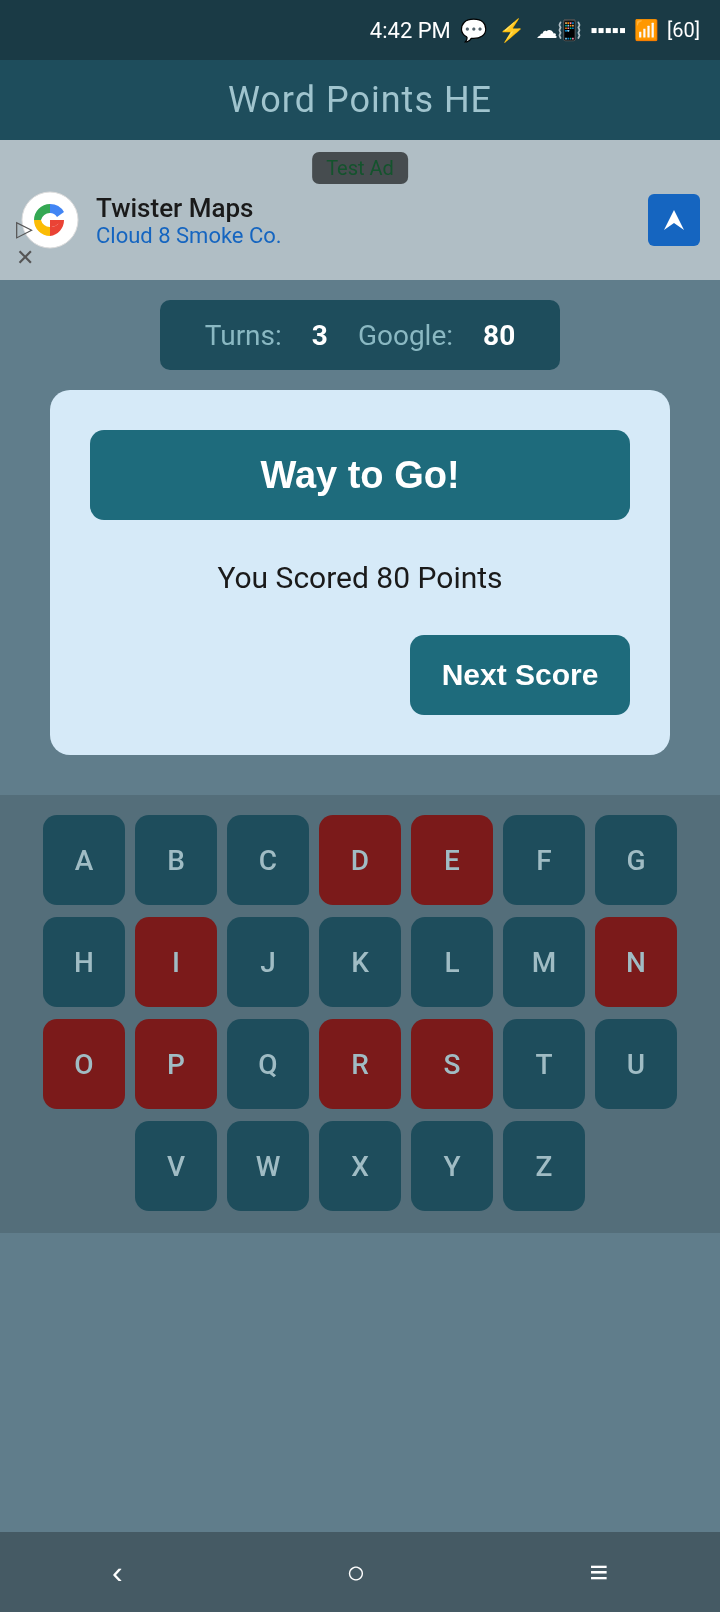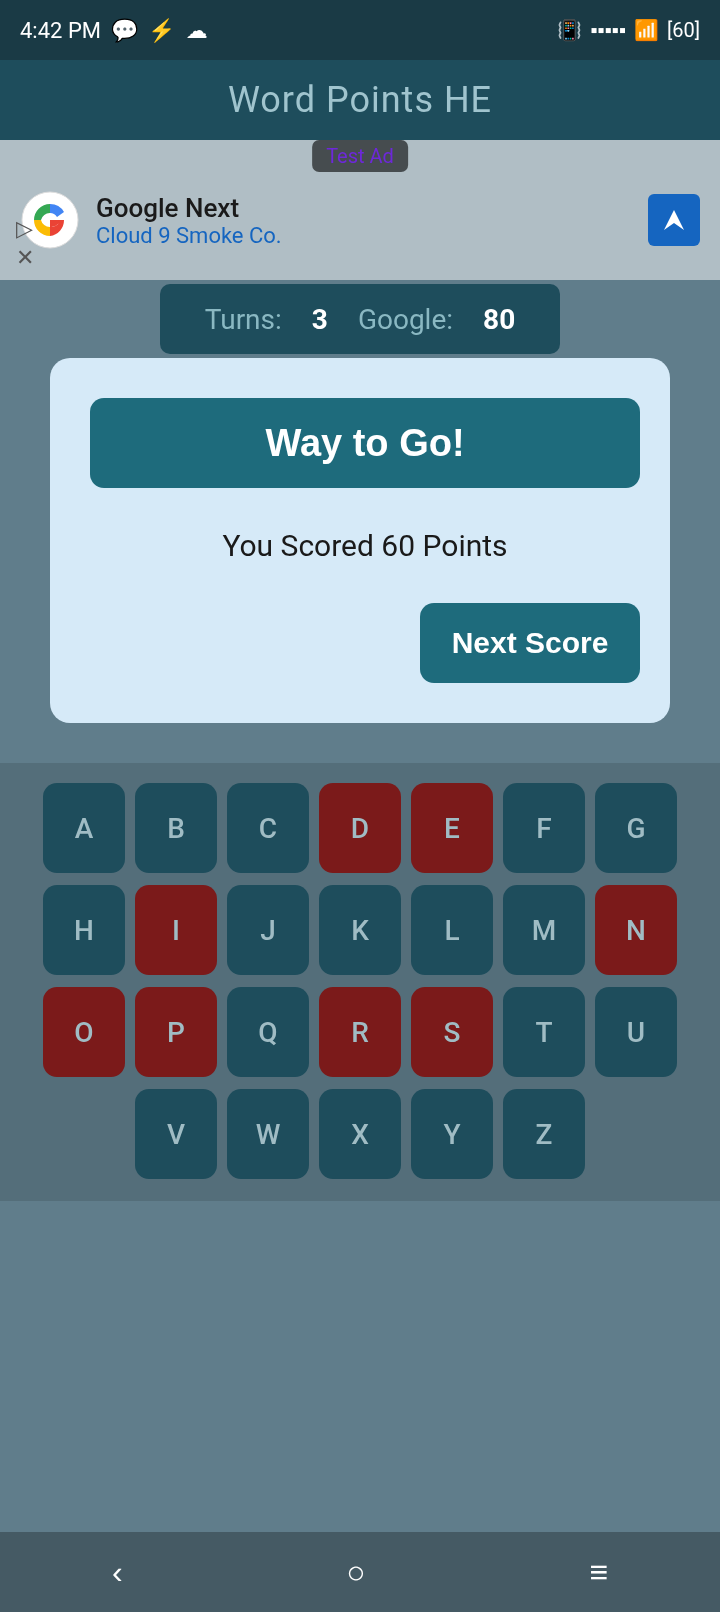--- a/index.html
+++ b/index.html
@@ -14,21 +14,21 @@
       position: relative;
     }
 
     
     .status-bar {
       width: 100%;
       height: 60px;
       background-color: #1a3a45;
       display: flex;
       align-items: center;
-      justify-content: space-between;
+      justify-content: flex-end;
       padding: 16px 20px;
       color: white;
       font-size: 22px;
     }
     .status-left {
       display: flex;
       align-items: center;
       gap: 10px;
     }
     .status-right {
@@ -57,25 +57,25 @@
     
     .ad-banner {
       width: 100%;
       background-color: #b0bec5;
       padding: 20px;
       position: relative;
       min-height: 140px;
     }
     .ad-label {
       position: absolute;
-      top: 0;
+      top: 12px;
       left: 50%;
       transform: translateX(-50%);
       background: rgba(0,0,0,0.6);
-      color: #6d28d9;
+      color: #14532d;
       padding: 4px 14px;
       font-size: 20px;
       border-radius: 7px;
     }
     .ad-content {
       display: flex;
       align-items: center;
       margin-top: 30px;
       gap: 16px;
     }
@@ -114,21 +114,21 @@
       gap: 4px;
     }
     .ad-controls span {
       font-size: 22px;
       color: #555;
       cursor: pointer;
     }
 
     
     .score-bar {
-      margin: 4px auto;
+      margin: 20px auto;
       width: 400px;
       height: 70px;
       background-color: #1e4d5c;
       border-radius: 10px;
       display: flex;
       align-items: center;
       justify-content: center;
       gap: 30px;
     }
     .score-bar span {
@@ -139,21 +139,21 @@
       color: white;
       font-size: 28px;
     }
 
     
     .popup {
       margin: 0 auto;
       width: 620px;
       background-color: #d6eaf8;
       border-radius: 20px;
-      padding: 40px 30px 40px 40px;
+      padding: 40px 40px 40px 40px;
     }
     .popup-title-btn {
       width: 100%;
       background-color: #1e6b7c;
       border-radius: 14px;
       height: 90px;
       display: flex;
       align-items: center;
       justify-content: center;
       margin-bottom: 40px;
@@ -278,22 +278,22 @@
 
     <svg class="google-logo" viewBox="0 0 60 60">
       <circle cx="30" cy="30" r="28" fill="white" stroke="#ddd" stroke-width="1"></circle>
       <path d="M30 14 A16 16 0 0 1 44 22 L37 27 A9 9 0 0 0 30 23 Z" fill="#4285F4"></path>
       <path d="M14 30 A16 16 0 0 1 30 14 L30 23 A9 9 0 0 0 21 30 Z" fill="#34A853"></path>
       <path d="M30 46 A16 16 0 0 1 14 30 L21 30 A9 9 0 0 0 30 37 Z" fill="#FBBC05"></path>
       <path d="M44 30 L30 30 L30 37 A9 9 0 0 0 38 34 Z" fill="#EA4335"></path>
       <path d="M38 34 A9 9 0 0 0 39 30 L44 30 A16 16 0 0 1 30 46 L30 37 A9 9 0 0 0 38 34 Z" fill="#EA4335"></path>
     </svg>
     <div class="ad-text">
-      <div class="ad-title">Google Next</div>
-      <div class="ad-subtitle">Cloud 9 Smoke Co.</div>
+      <div class="ad-title">Twister Maps</div>
+      <div class="ad-subtitle">Cloud 8 Smoke Co.</div>
     </div>
     <div class="ad-arrow">
       <svg width="30" height="30" viewBox="0 0 30 30" fill="white">
         <polygon points="5,25 15,5 25,25 15,18" fill="white"></polygon>
       </svg>
     </div>
   </div>
   <div class="ad-controls">
     <span>▷</span>
     <span>✕</span>
@@ -304,21 +304,21 @@
   <span>Turns:</span>
   <strong>3</strong>
   <span>Google:</span>
   <strong>80</strong>
 </div>
 
 <div class="popup">
   <button class="popup-title-btn">
     <span>Way to Go!</span>
   </button>
-  <p class="popup-score-text">You Scored 60 Points</p>
+  <p class="popup-score-text">You Scored 80 Points</p>
   <div class="clearfix">
     <button class="popup-next-btn">
       <span>Next Score</span>
     </button>
   </div>
 </div>
 
 <div class="keyboard-area">
   <div id="keyboard-rows">
       <div class="keyboard-row">

